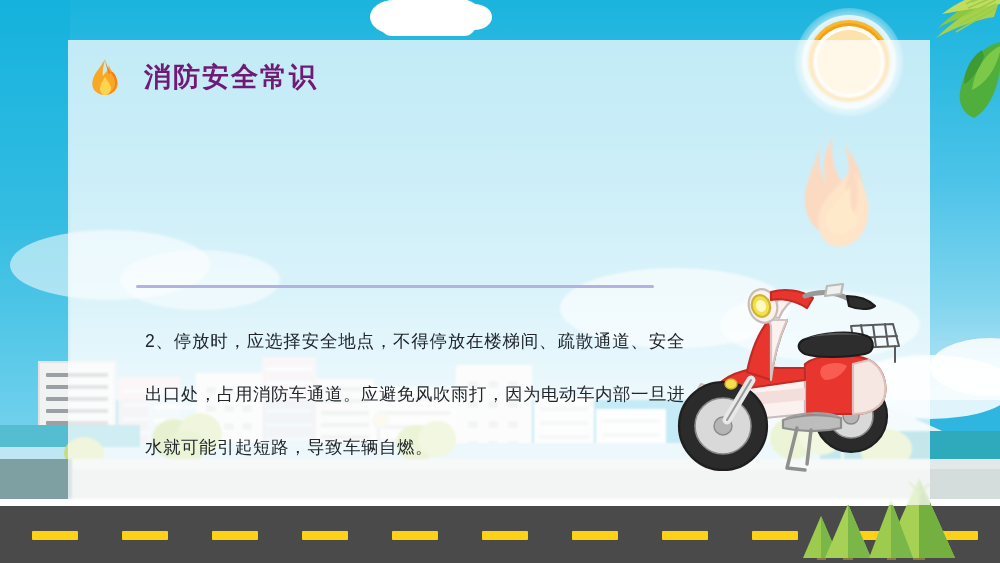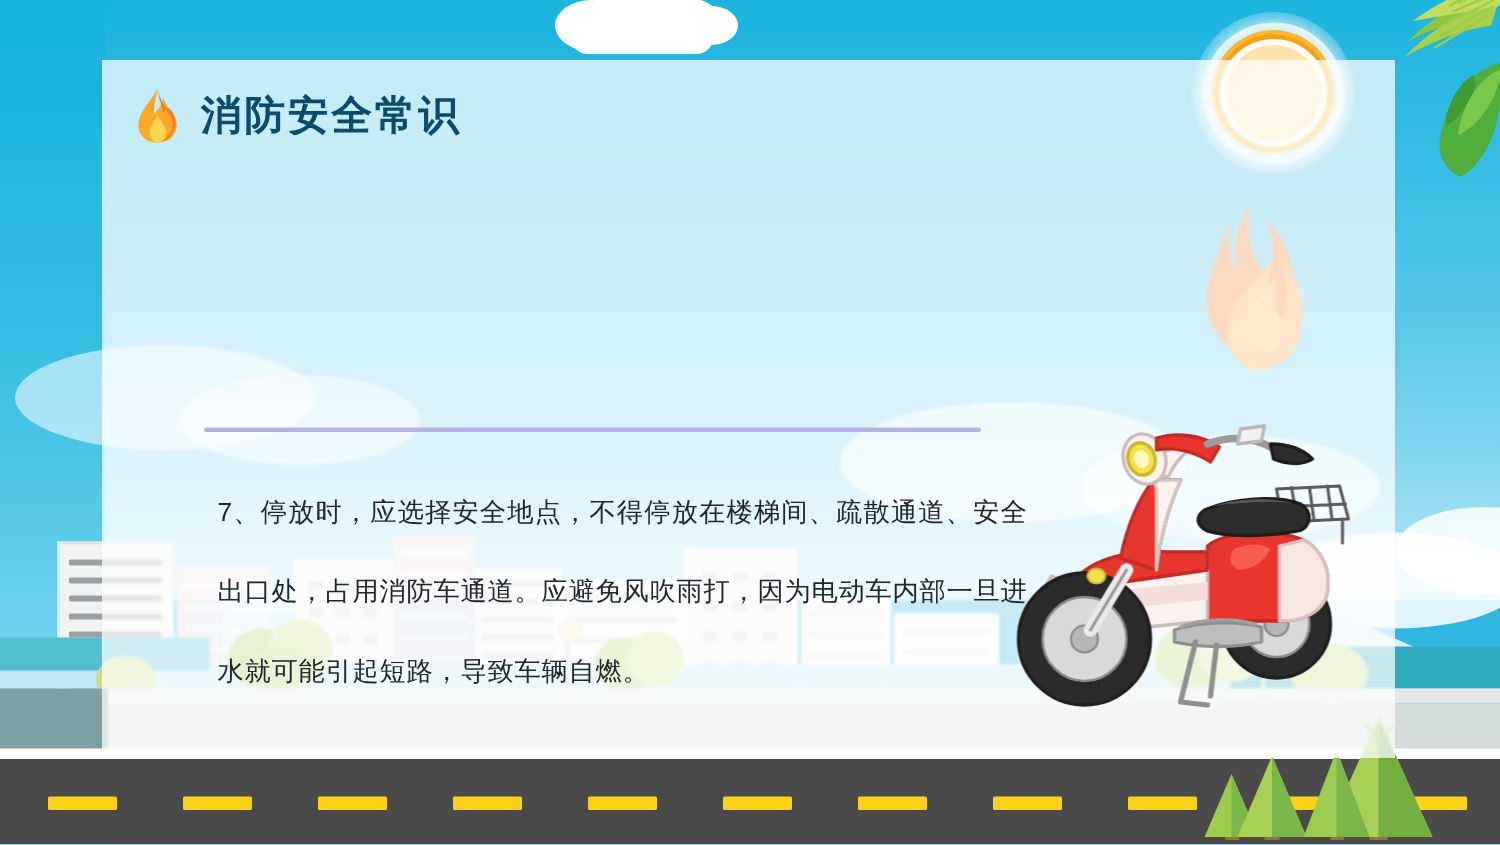--- a/index.html
+++ b/index.html
@@ -192,24 +192,25 @@
     position: absolute;
     left: 22px; top: 18px;
     display: flex; align-items: center; gap: 14px;
   }
   #flame-icon {
     width: 30px; height: 38px; position: relative; flex: none;
   }
   #title {
     font-size: 27px;
     font-weight: bold;
-    color: #0c4a6e;
+    color: #701a75;
     letter-spacing: 2px;
     line-height: 1;
     white-space: nowrap;
+    margin-left: 10px;
   }
 
   .para {
     position: absolute;
     left: 77px;
     width: 540px;
     font-size: 17.5px;
     color: #21262b;
     line-height: 53px;
     letter-spacing: .5px;
@@ -546,21 +547,21 @@
         <path d="M15 1 C11 9 5 14 3 21 C0 30 6 37 15 37 C24 37 30 30 27 21 C25 15 20 13 19 7 C18 13 15 15 13 18 C12 13 14 7 15 1 Z" fill="#f9a825"></path>
         <path d="M15 1 C16 9 18 12 19 17 C21 12 24 14 26 19 C29 28 24 36 15 37 C24 34 27 27 24 20 C22 15 18 13 15 1 Z" fill="#f47d20"></path>
         <path d="M15 19 C12 24 10 27 10 30 C10 34 12 37 15 37 C18 37 21 34 21 30 C21 27 18 24 15 19 Z" fill="#ffd54f"></path>
       </svg>
       <div id="title">消防安全常识</div>
     </div>
 
 
     <div id="divider"></div>
 
-    <div class="para" id="para-7">7、停放时，应选择安全地点，不得停放在楼梯间、疏散通道、安全出口处，占用消防车通道。应避免风吹雨打，因为电动车内部一旦进水就可能引起短路，导致车辆自燃。</div>
+    <div class="para" id="para-7">2、停放时，应选择安全地点，不得停放在楼梯间、疏散通道、安全出口处，占用消防车通道。应避免风吹雨打，因为电动车内部一旦进水就可能引起短路，导致车辆自燃。</div>
   </div>
 
   <svg id="scooter" viewBox="0 0 290 220">
     <g stroke="#3a3a3a" stroke-width="2.2" stroke-linejoin="round" stroke-linecap="round">
 
       <g fill="none" stroke="#5a5a5a" stroke-width="2">
         <path d="M196 58 L238 56 L244 78 L200 80 Z"></path>
         <path d="M200 80 L200 96 M240 78 L240 94"></path>
         <path d="M198 70 L242 68 M206 57 L210 79 M218 57 L221 79 M230 56 L233 78"></path>
       </g>

